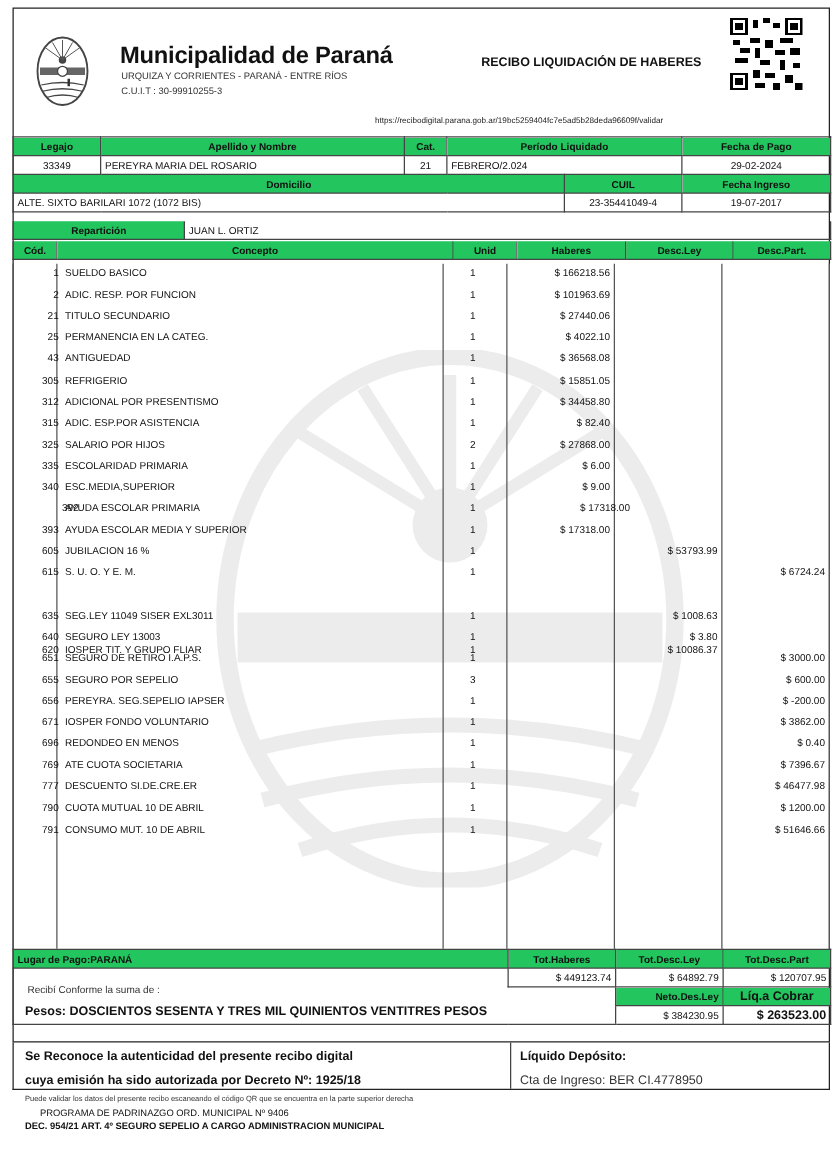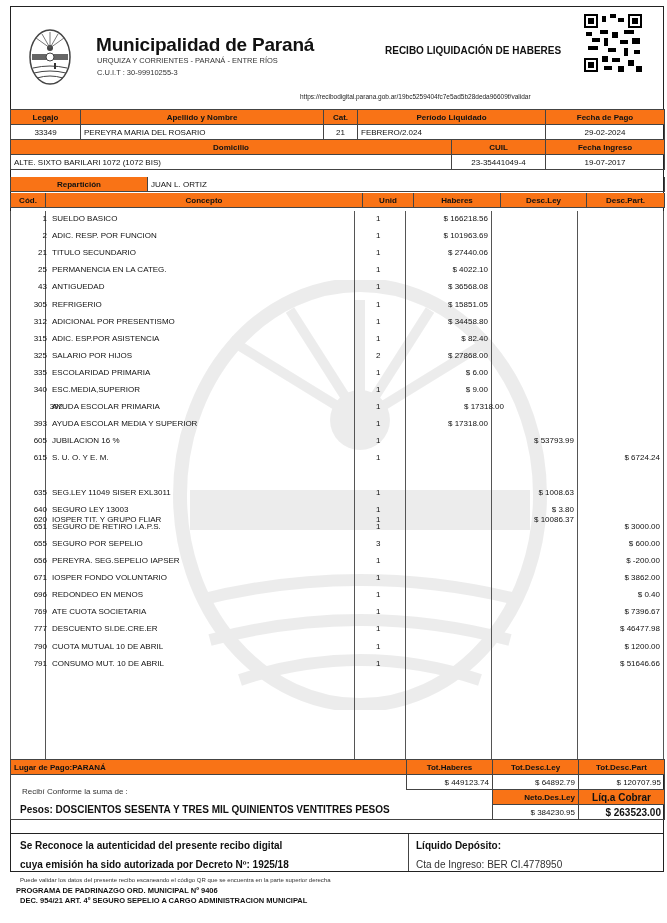--- a/index.html
+++ b/index.html
@@ -9,21 +9,21 @@
   .logo { left: 28px; top: 28px; width: 44px; height: 58px; }
   .org-name { left: 96px; top: 34px; font-size: 19px; font-weight: bold; letter-spacing: -0.2px; }
   .org-addr { left: 97px; top: 56px; font-size: 7.5px; color: #333; }
   .org-cuit { left: 97px; top: 68px; font-size: 7.5px; color: #333; }
   .doc-title { left: 361px; top: 45px; font-size: 10px; font-weight: bold; margin-left: 24px; }
   .qr { left: 584px; top: 14px; width: 58px; height: 58px; }
   .url { left: 300px; top: 93px; font-size: 6.5px; color: #222; }
 
   table.grid { border-collapse: collapse; position: absolute; left: 10px; width: 654px; table-layout: fixed; }
   table.grid td { border: 1px solid #444; font-size: 8px; padding: 0 3px; height: 14px; white-space: nowrap; overflow: hidden; }
-  .hdr { background: #f97316; font-weight: bold; text-align: center; }
+  .hdr { background: #22c55e; font-weight: bold; text-align: center; }
   .c { text-align: center; }
   .r { text-align: right; }
 
   .items { position: absolute; left: 10px; top: 211px; width: 654px; height: 548px; }
   .vline { position: absolute; top: 0; width: 1px; height: 548px; background: #555; }
   .row { position: absolute; left: 0; width: 654px; height: 17px; font-size: 8px; }
   .row span { position: absolute; top: 3px; white-space: nowrap; }
   .row .cod { right: 617px; text-align: right; }
   .row .con { left: 42px; }
   .row .uni { left: 366px; }
@@ -34,21 +34,21 @@
   .watermark { left: 170px; top: 280px; width: 380px; height: 430px; opacity: 0.07; }
   .recibi { left: 22px; top: 787px; font-size: 8px; color: #333; }
   .pesos { left: 20px; top: 804px; font-size: 10px; font-weight: bold; }
   .auth1 { left: 20px; top: 840px; font-size: 10px; font-weight: bold; }
   .auth2 { left: 20px; top: 859px; font-size: 10px; font-weight: bold; }
   .liq-title { left: 416px; top: 840px; font-size: 10px; font-weight: bold; }
   .liq-cta { left: 416px; top: 859px; font-size: 10px; color: #333; }
   .bottom-box { left: 10px; top: 834px; width: 654px; height: 38px; border: 1px solid #222; border-top: none; box-sizing: border-box; }
   .bottom-div { left: 408px; top: 834px; width: 1px; height: 37px; background: #444; }
   .note { left: 20px; top: 877px; font-size: 6px; color: #333; }
-  .prog1 { left: 16px; top: 886px; font-size: 7.5px; font-weight: bold; }
+  .prog1 { left: 32px; top: 886px; font-size: 7.5px; font-weight: normal; }
   .prog2 { left: 20px; top: 896px; font-size: 7.5px; font-weight: bold; }
   .pageno { left: 672px; top: 884px; font-size: 7.5px; font-weight: bold; }
 </style>
 </head>
 <body>
 
 <div class="abs page-frame"></div>
 
 <svg class="abs logo" viewBox="0 0 44 58">
   <ellipse cx="22" cy="29" rx="20" ry="27" fill="none" stroke="#444" stroke-width="1.5"></ellipse>

